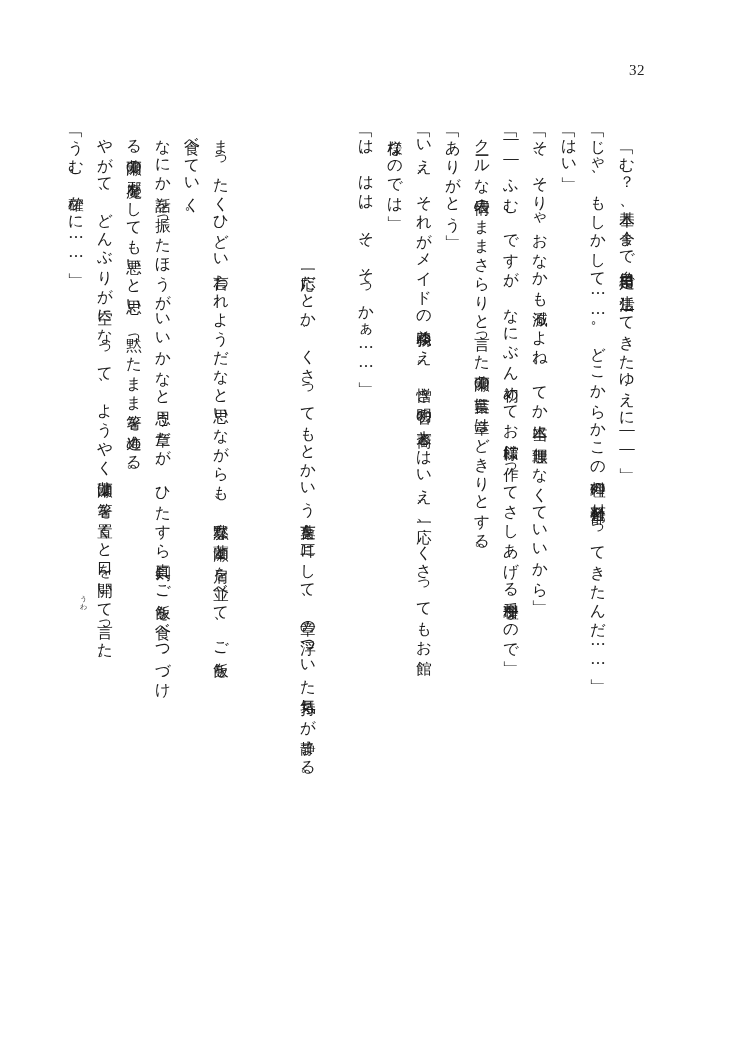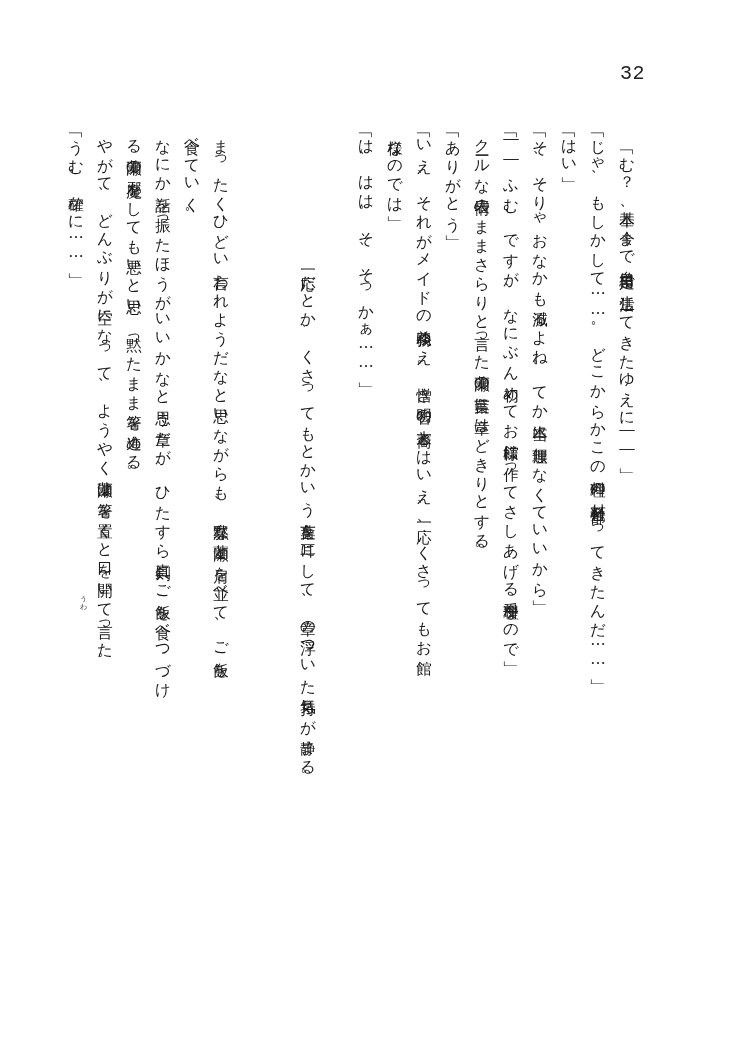--- a/index.html
+++ b/index.html
@@ -13,22 +13,22 @@
     height: 1050px;
     background: #ffffff;
     overflow: hidden;
     font-family: "DejaVu Serif", "Liberation Serif", serif;
     color: #1a1a1a;
   }
   .page-number {
     position: absolute;
     top: 62px;
     right: 84px;
-    font-size: 20px;
-    font-family: Liberation Mono, monospace;
+    font-size: 15px;
+    font-family: Liberation Serif, serif;
     color: #222;
     letter-spacing: 0.5px;
   }
   .text-body {
     position: absolute;
     top: 128px;
     right: 88px;
     left: 88px;
     bottom: 70px;
     display: flex;

